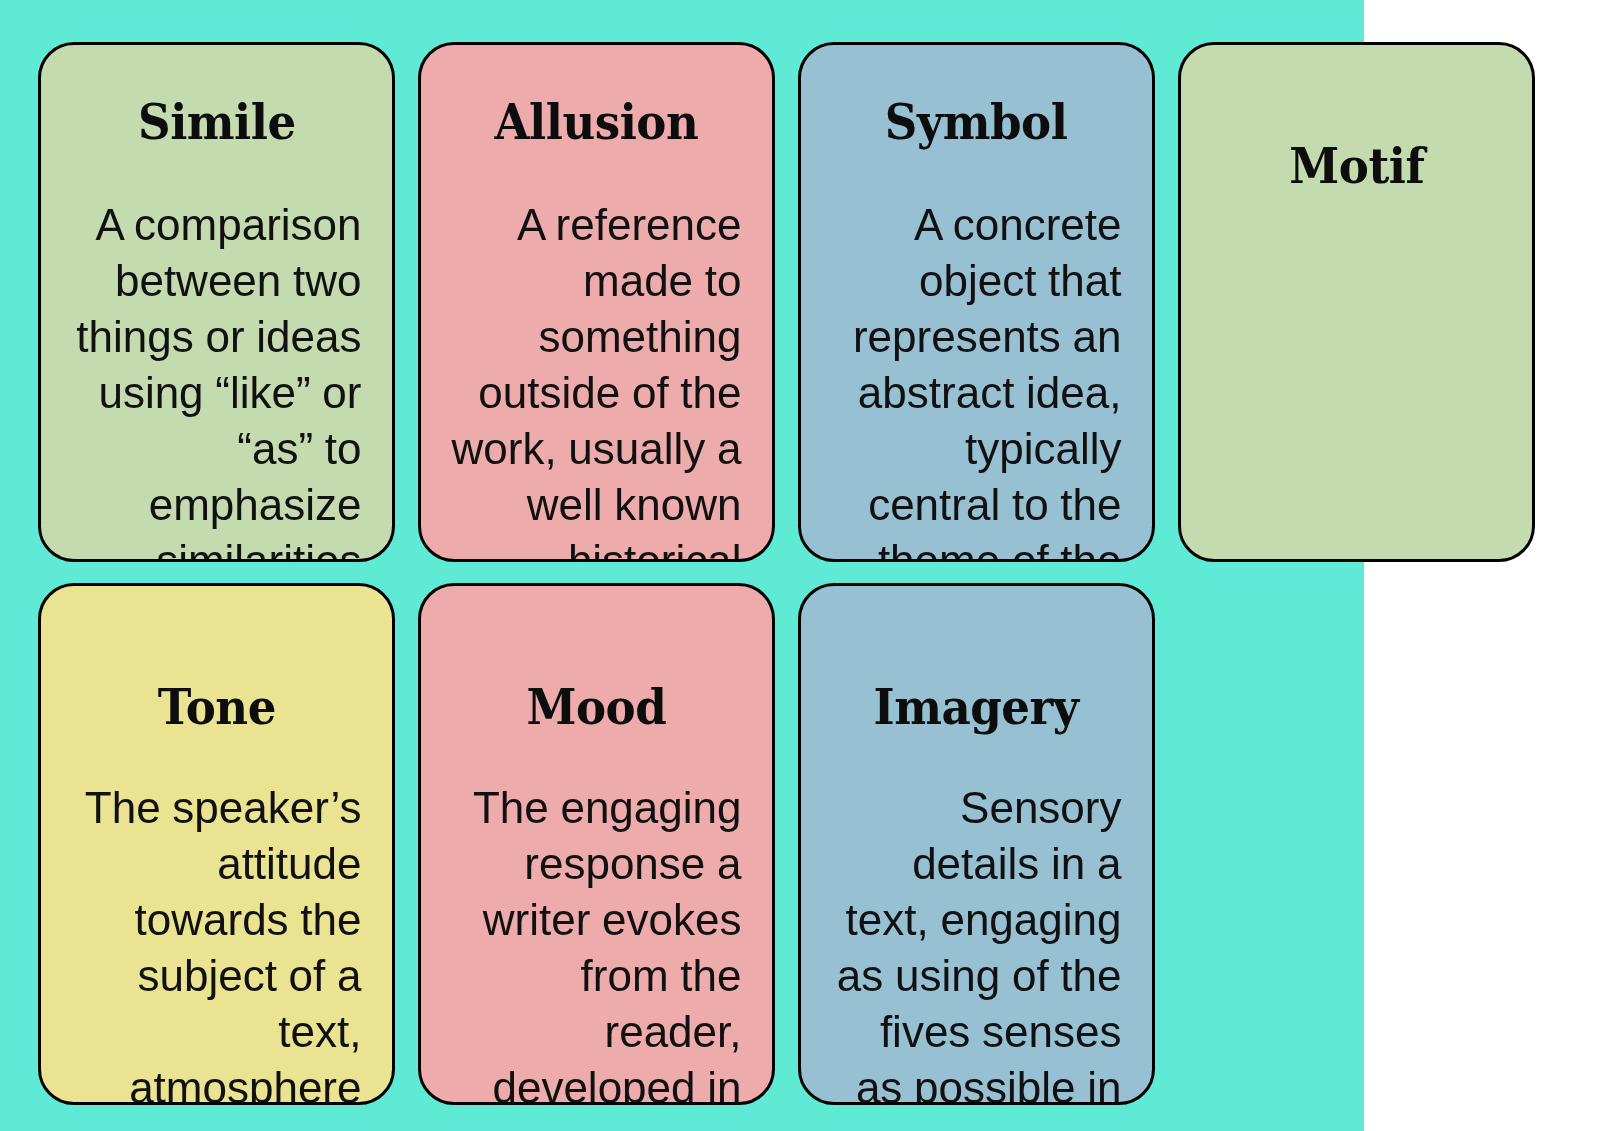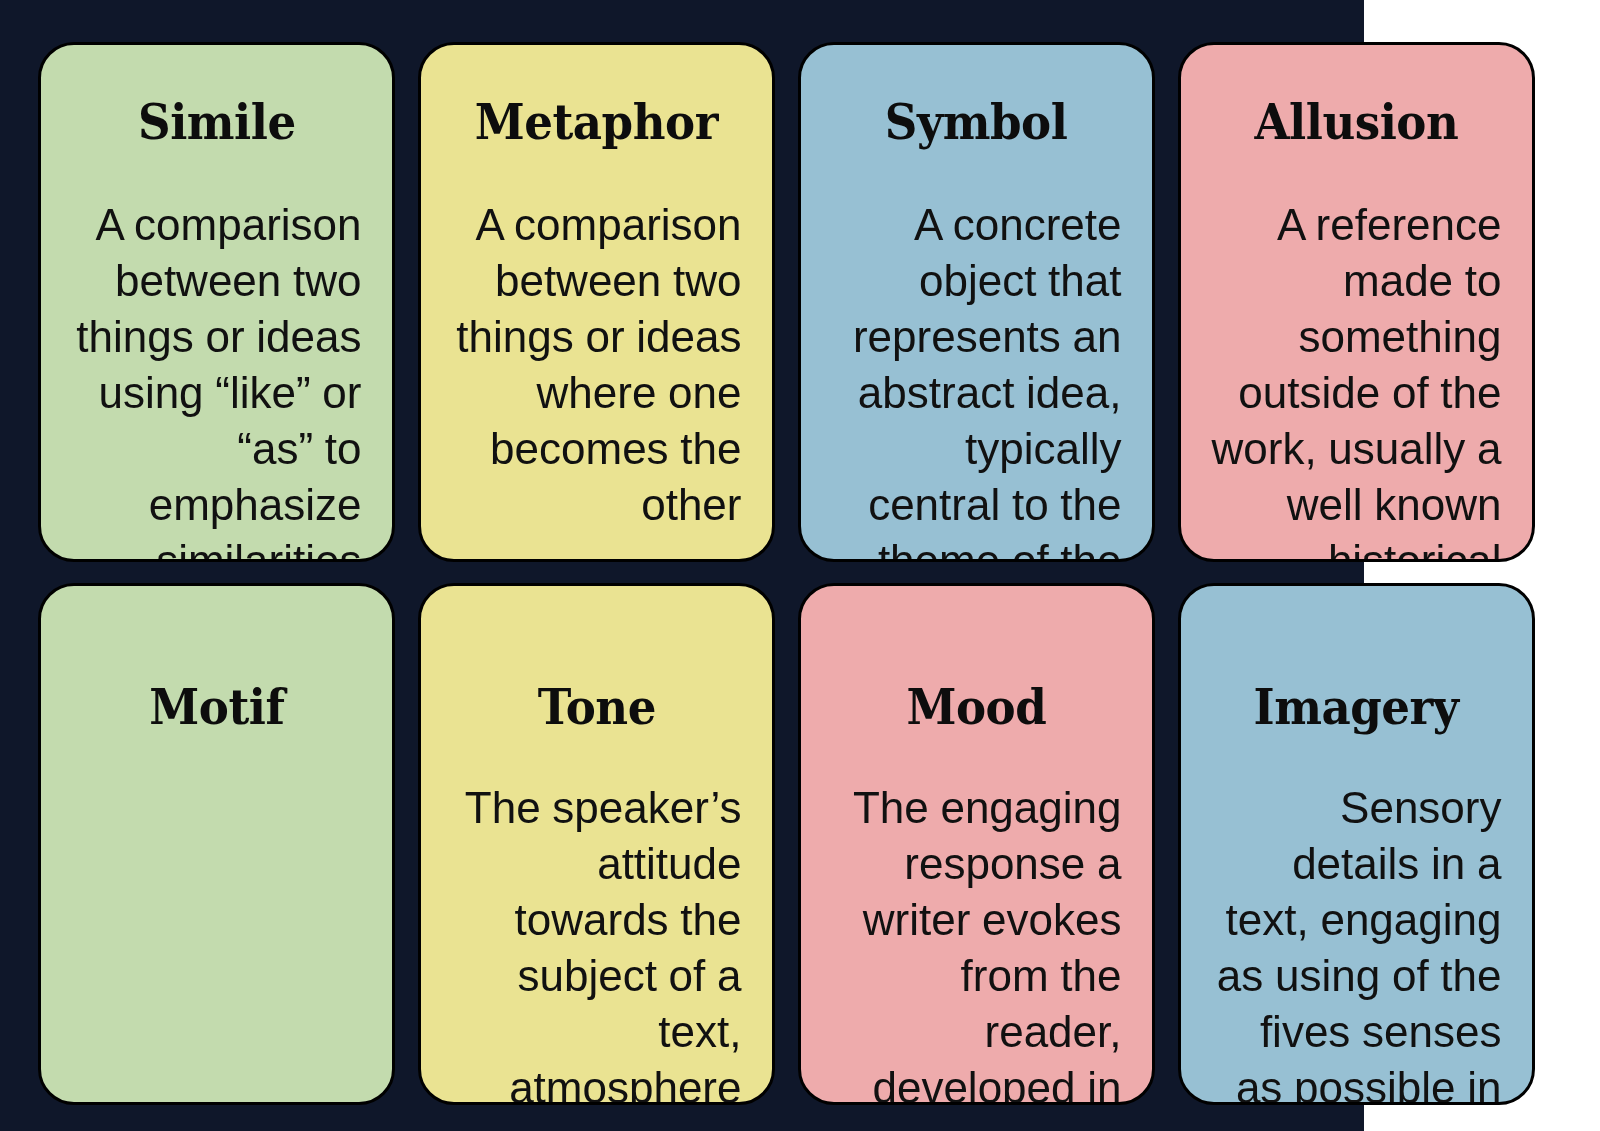--- a/index.html
+++ b/index.html
@@ -11,21 +11,21 @@
     width: 1600px;
     height: 1131px;
     overflow: hidden;
     font-family: "Liberation Sans", sans-serif;
   }
 
   .board {
     position: relative;
     width: 1364px;
     height: 1131px;
-    background: #0f172a;
+    background: #5eead4;
     box-sizing: border-box;
   }
 
   .grid {
     position: absolute;
     left: 38px;
     top: 42px;
     width: 1528px;
     height: 1063px;
     display: grid;
@@ -83,33 +83,29 @@
 <body>
 
 <div class="board">
   <div class="grid">
 
     <div class="card c-green">
       <div class="card-title">Simile</div>
       <div class="card-definition">A comparison between two things or ideas using “like” or “as” to emphasize similarities</div>
     </div>
 
-    <div class="card c-yellow">
-      <div class="card-title">Metaphor</div>
-      <div class="card-definition">A comparison between two things or ideas where one becomes the other</div>
+
+    <div class="card c-pink">
+      <div class="card-title">Allusion</div>
+      <div class="card-definition">A reference made to something outside of the work, usually a well known historical event or literary work</div>
     </div>
 
     <div class="card c-blue">
       <div class="card-title">Symbol</div>
       <div class="card-definition">A concrete object that represents an abstract idea, typically central to the theme of the work</div>
-    </div>
-
-    <div class="card c-pink">
-      <div class="card-title">Allusion</div>
-      <div class="card-definition">A reference made to something outside of the work, usually a well known historical event or literary work</div>
     </div>
 
     <div class="card c-green row2">
       <div class="card-title">Motif</div>
     </div>
 
     <div class="card c-yellow row2">
       <div class="card-title">Tone</div>
       <div class="card-definition">The speaker’s attitude towards the subject of a text, atmosphere through diction and syntax</div>
     </div>

